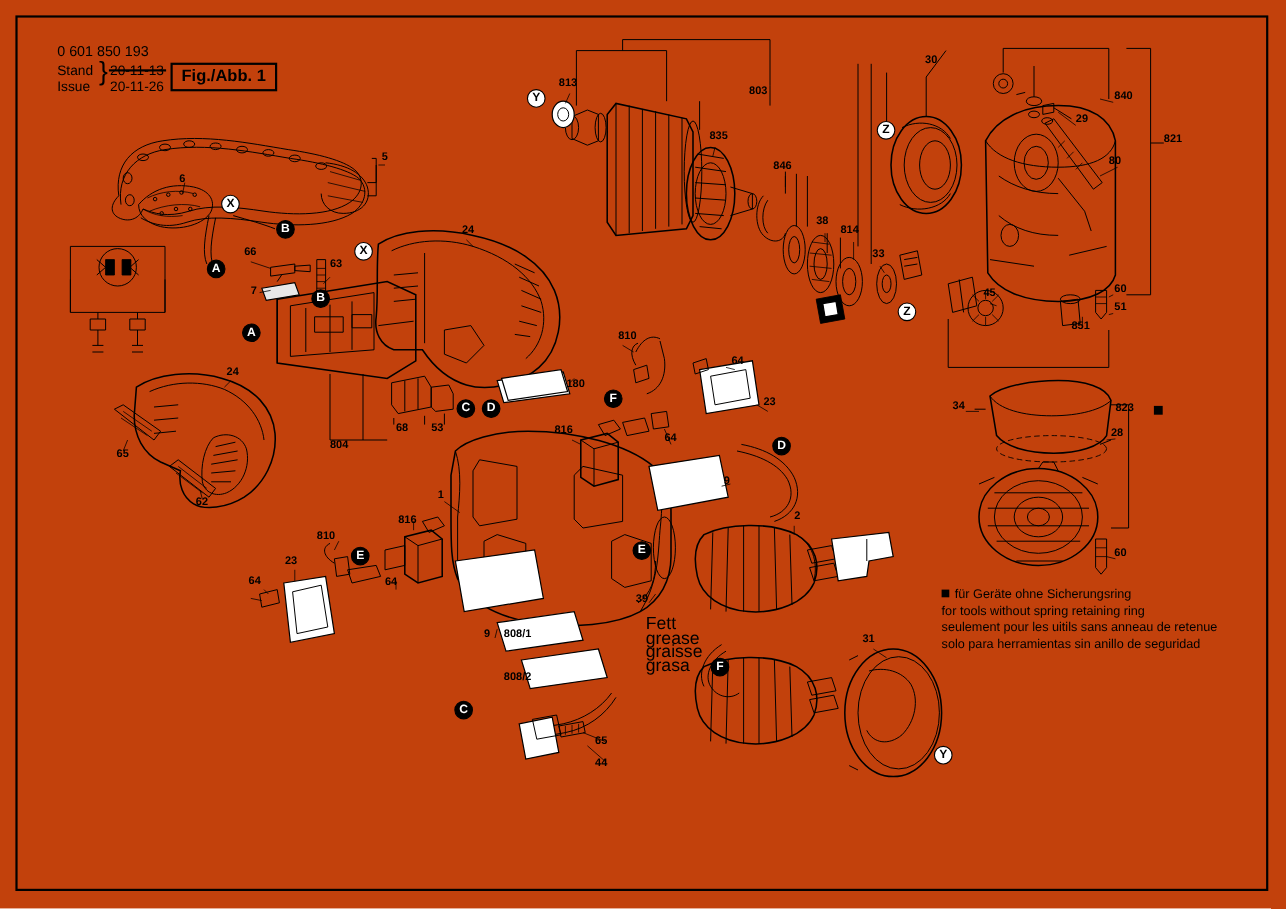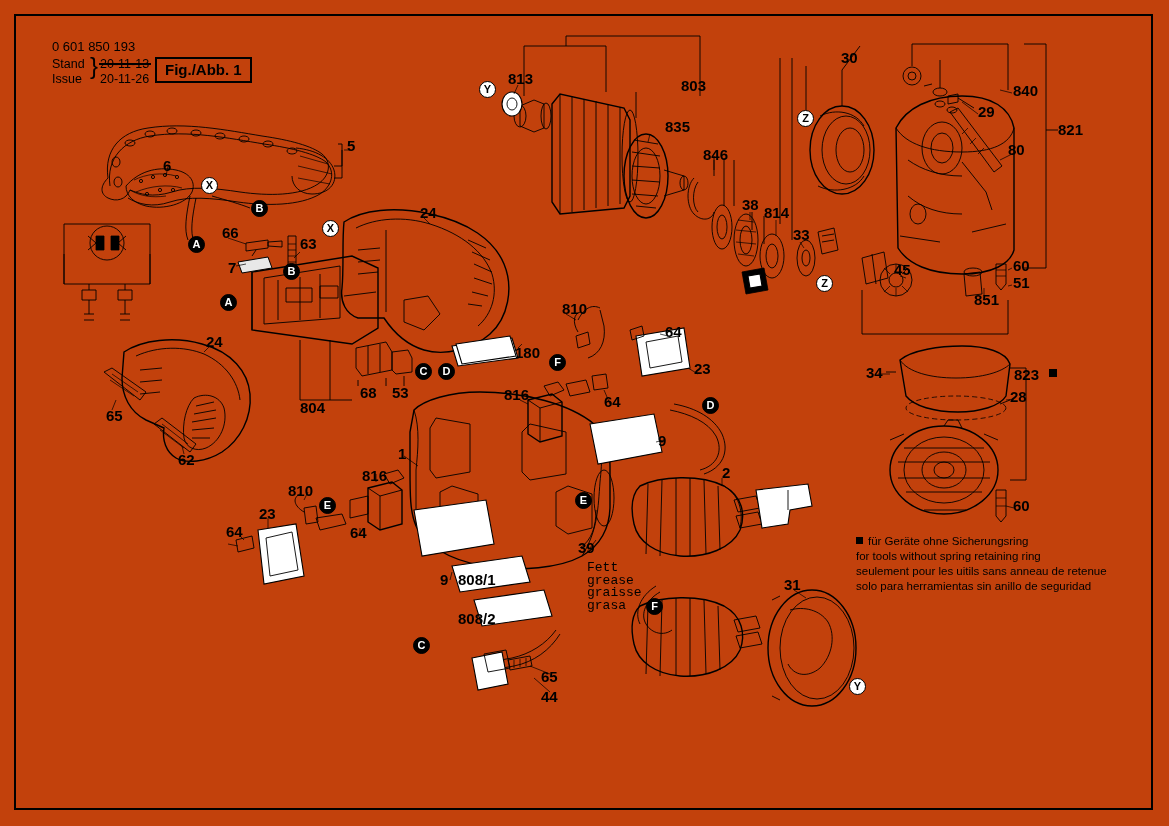--- a/index.html
+++ b/index.html
@@ -82,21 +82,21 @@
   .legend .sq {
     display: inline-block;
     width: 7px;
     height: 7px;
     background: #000;
     margin-right: 5px;
     vertical-align: 1px;
   }
   .lbl {
     position: absolute;
-    font-size: 15px;
+    font-size: 10px;
     font-weight: bold;
     color: #000;
     white-space: nowrap;
   }
   .circ {
     position: absolute;
     width: 17px;
     height: 17px;
     border: 1.5px solid #000;
     border-radius: 50%;
@@ -113,25 +113,24 @@
     border-color: #000;
   }
   .blacksq {
     position: absolute;
     width: 8px;
     height: 8px;
     background: #000;
   }
   .fett {
     position: absolute;
-    font-size: 13px;
+    font-size: 16px;
     line-height: 12.5px;
     white-space: pre;
     font-style: normal;
-    font-family: Liberation Mono, monospace;
   }
   svg.art {
     position: absolute;
     left: 0; top: 0;
     width: 1169px;
     height: 826px;
     pointer-events: none;
   }
   svg.art * {
     vector-effect: non-scaling-stroke;
@@ -600,21 +599,21 @@
   <div class="lbl" style="left:784px; top:576px;">31</div>
   <div class="lbl" style="left:541px; top:668px;">65</div>
   <div class="lbl" style="left:541px; top:688px;">44</div>
 
   <div class="lbl" style="left:508px; top:70px;">813</div>
   <div class="lbl" style="left:681px; top:77px;">803</div>
   <div class="lbl" style="left:841px; top:49px;">30</div>
   <div class="lbl" style="left:1013px; top:82px;">840</div>
   <div class="lbl" style="left:978px; top:103px;">29</div>
   <div class="lbl" style="left:1058px; top:121px;">821</div>
-  <div class="lbl" style="left:637px; top:118px;padding-left:28px;">835</div>
+  <div class="lbl" style="left:617px; top:118px;padding-left:28px;">835</div>
   <div class="lbl" style="left:703px; top:146px;">846</div>
   <div class="lbl" style="left:1008px; top:141px;">80</div>
   <div class="lbl" style="left:742px; top:196px;">38</div>
   <div class="lbl" style="left:764px; top:204px;">814</div>
   <div class="lbl" style="left:793px; top:226px;">33</div>
   <div class="lbl" style="left:894px; top:261px;">45</div>
   <div class="lbl" style="left:1013px; top:257px;">60</div>
   <div class="lbl" style="left:1013px; top:274px;">51</div>
   <div class="lbl" style="left:974px; top:291px;">851</div>
   <div class="lbl" style="left:866px; top:364px;">34</div>

